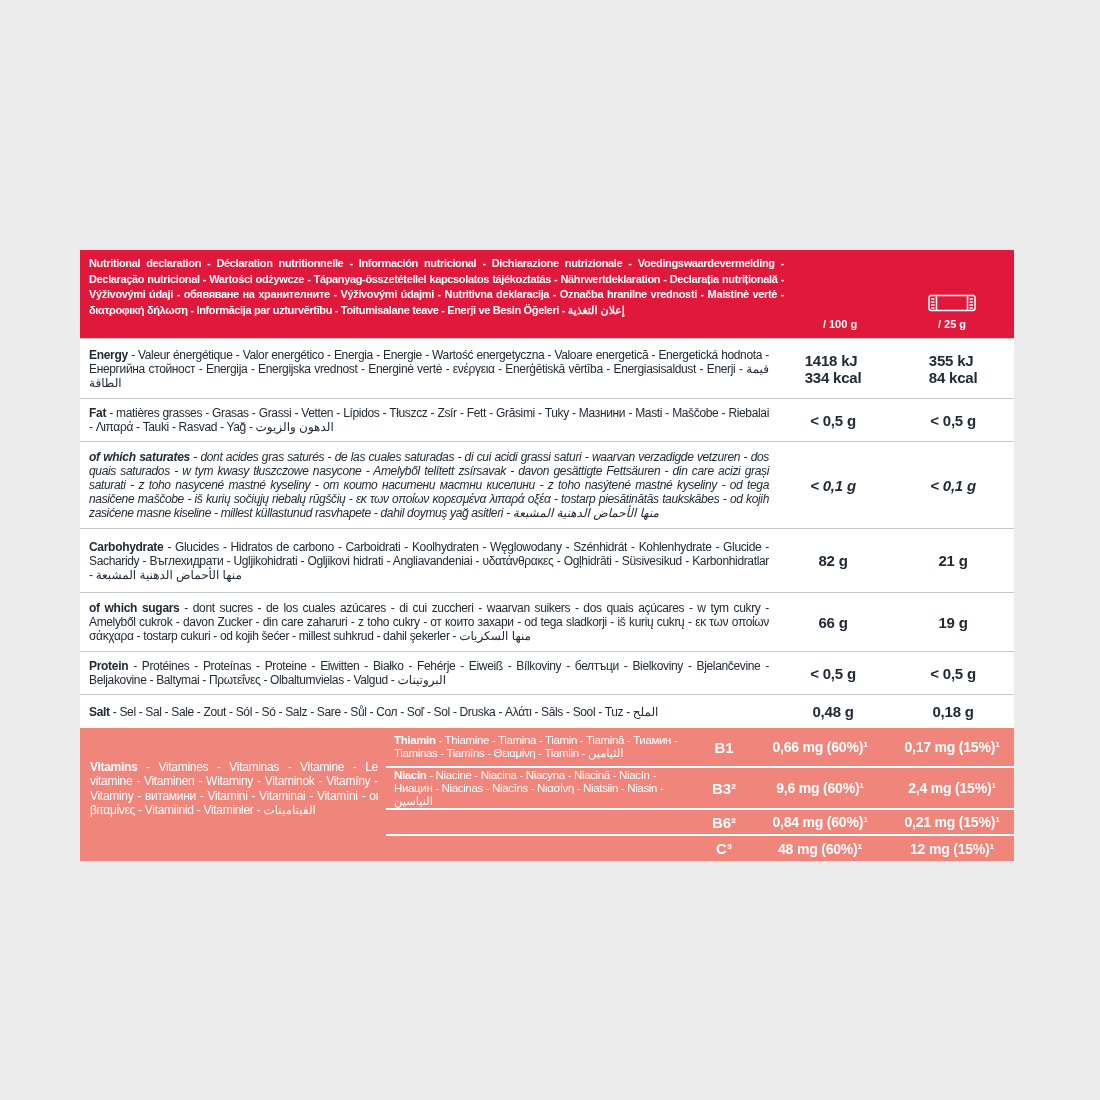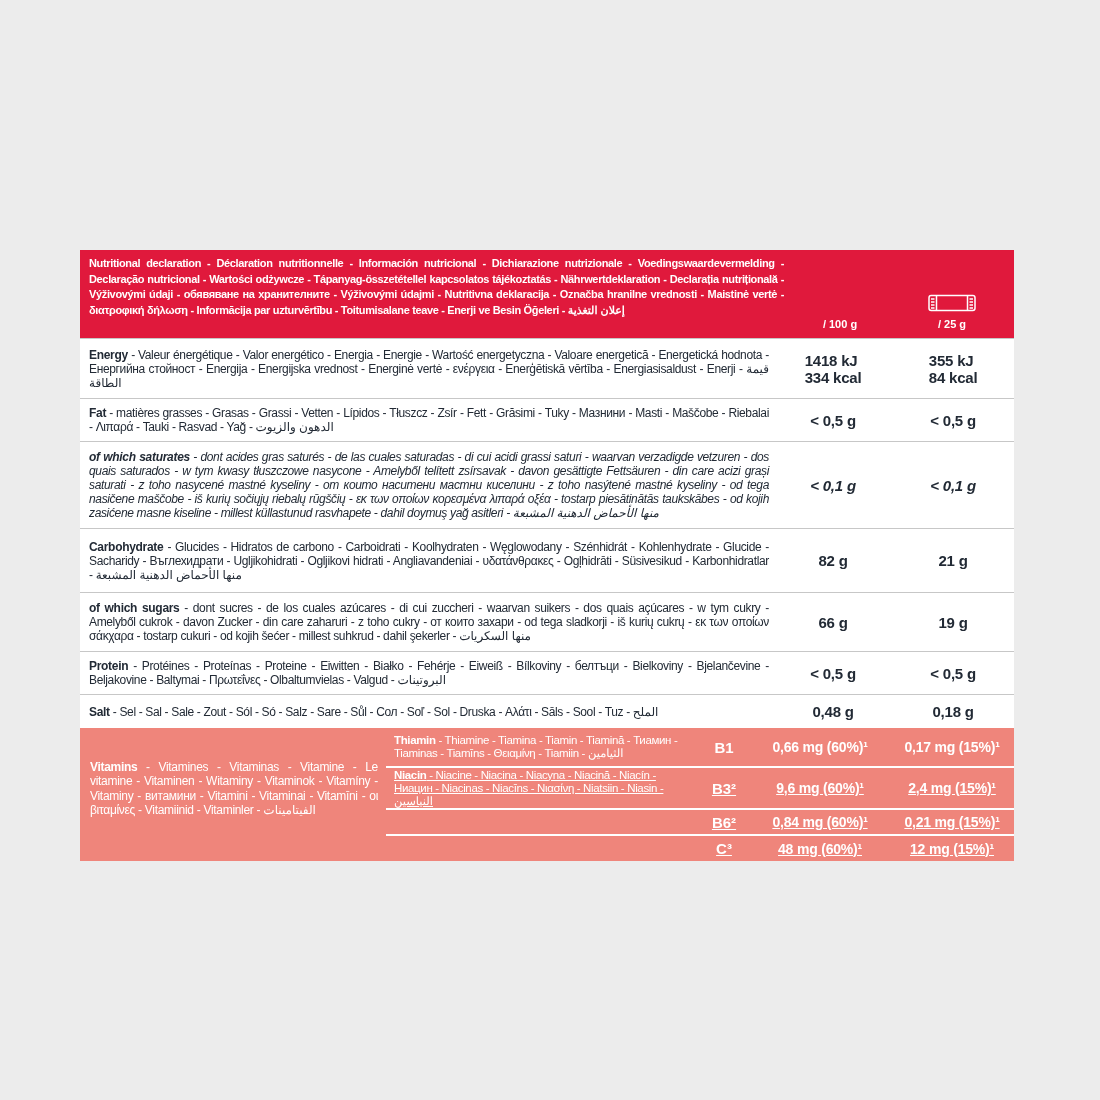--- a/index.html
+++ b/index.html
@@ -68,21 +68,21 @@
   }
   .vits-label {
     width:306px; display:flex; align-items:center; padding:4px 8px 16px 10px;
   }
   .vits-label .lbl {
     font-size:12px; line-height:14.5px; letter-spacing:-0.3px;
     text-align:justify; width:100%;
   }
   .vits-rows { width:628px; display:flex; flex-direction:column; }
   .vrow { display:flex; align-items:center; }
-  .vrow + .vrow { border-top:2px solid #ffffff;text-decoration:underline; }
+  .vrow + .vrow { border-top:2px solid #ffffff; }
   .vrow.r1 { height:38px; }
   .vrow.r2 { height:42px; }
   .vrow.r3 { height:26px; }
   .vrow.r4 { height:27px; }
   .vname {
     width:312px; padding:1px 4px 1px 8px;
     font-size:11.5px; line-height:13px; letter-spacing:-0.35px;
     text-align:left;
   }
   .vcode {

